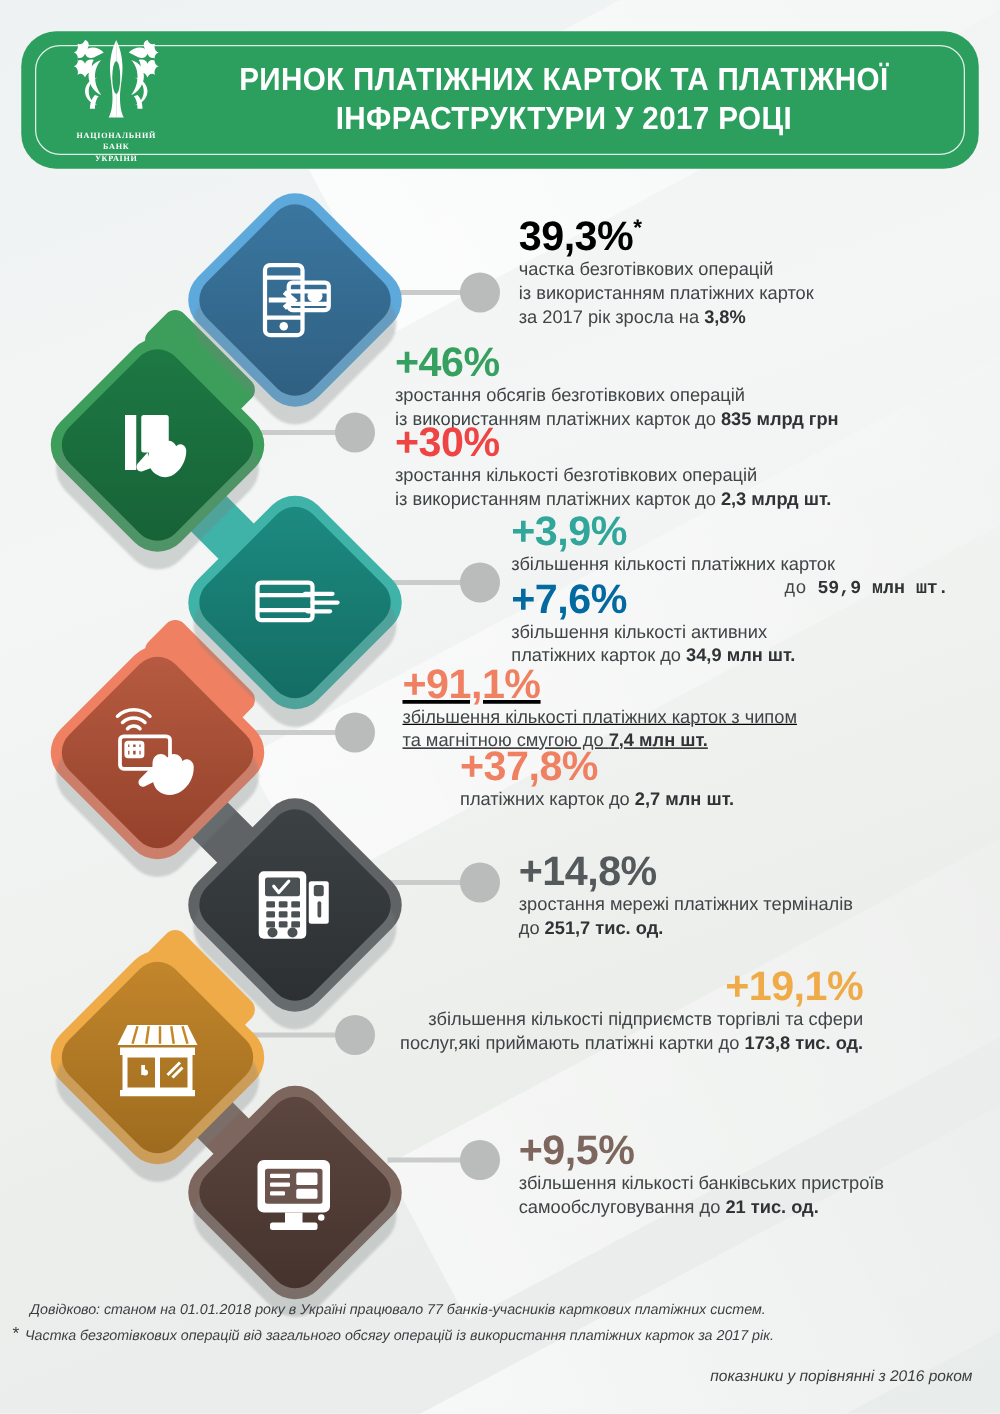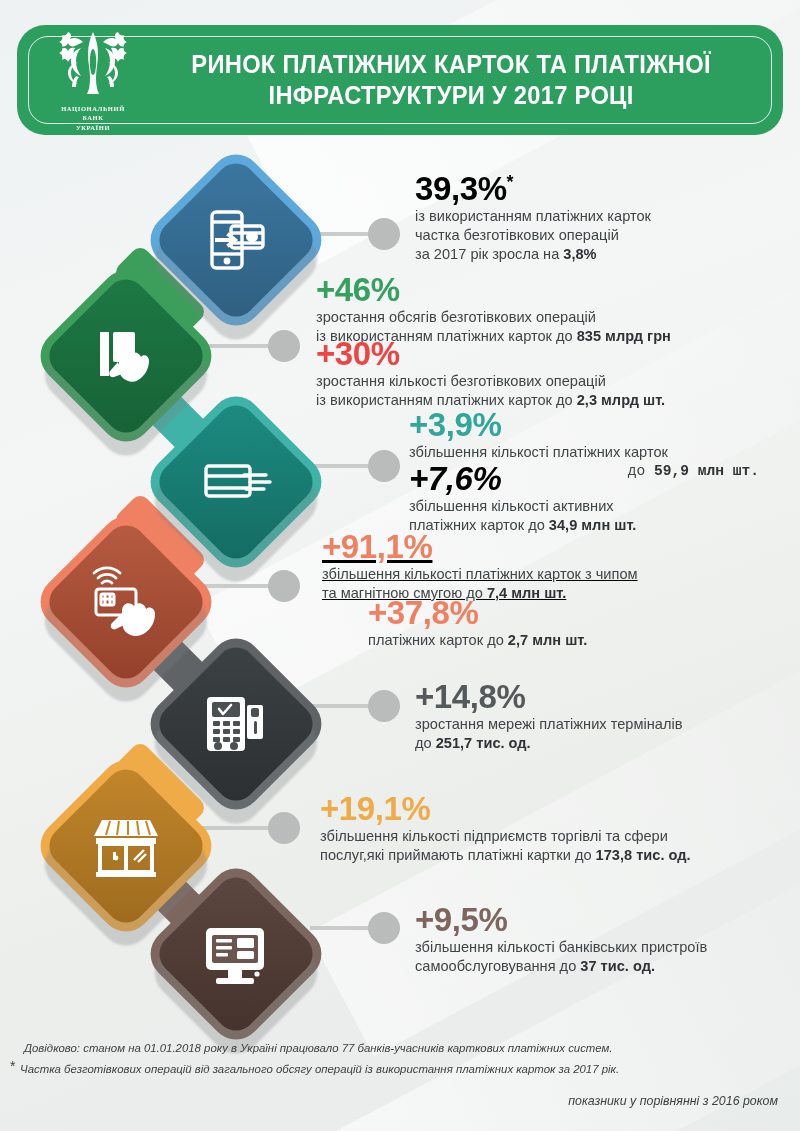--- a/index.html
+++ b/index.html
@@ -408,22 +408,22 @@
     <div class="line" style="width:70px;"></div>
       <div class="dot" style="left:58px;"></div>
   </div>
 </div>
 
 <div class="stat" style="left:415px; top:172px;">
   <div class="big" style="color:#000000;">
     <span>39,3%</span><sup>*</sup>
   </div>
   <div class="desc">
+    <div>частка безготівкових операцій</div>
     <div>із використанням платіжних карток</div>
-    <div>частка безготівкових операцій</div>
     <div>за 2017 рік зросла на <b>3,8%</b></div>
   </div>
 </div>
 
 <div class="stat" style="left:316px; top:273px;">
   <div class="big" style="color:#35a05f;">+46%</div>
   <div class="desc">
     <div>зростання обсягів безготівкових операцій</div>
     <div>із використанням платіжних карток до <b>835 млрд грн</b></div>
   </div>
@@ -441,21 +441,21 @@
   <div class="big" style="color:#31a69b;">+3,9%</div>
   <div class="desc">
     <div>збільшення кількості платіжних карток</div>
     <div>
         <span class="right">до <b>59,9 млн шт.</b></span>
       </div>
   </div>
 </div>
 
 <div class="stat" style="left:409px; top:462px;">
-  <div class="big" style="color:#000000;font-style:italic;">+7,6%</div>
+  <div class="big" style="color:#0369a1;">+7,6%</div>
   <div class="desc">
     <div>збільшення кількості активних</div>
     <div>платіжних карток до <b>34,9 млн шт.</b></div>
   </div>
 </div>
 
 <div class="stat" style="left:322px; top:530px;text-decoration:underline;">
   <div class="big" style="color:#ef8062;">+91,1%</div>
   <div class="desc">
     <div>збільшення кількості платіжних карток  з чипом</div>
@@ -471,33 +471,33 @@
 </div>
 
 <div class="stat" style="left:415px; top:680px;">
   <div class="big" style="color:#54595b;">+14,8%</div>
   <div class="desc">
     <div>зростання мережі платіжних терміналів</div>
     <div>до <b>251,7 тис. од.</b></div>
   </div>
 </div>
 
-<div class="stat" style="left:320px; top:792px;">
+<div class="stat" style="left:320px; top:772px;text-align:right;">
   <div class="big" style="color:#f0ab49;">+19,1%</div>
   <div class="desc">
     <div>збільшення кількості підприємств торгівлі та сфери</div>
     <div>послуг,які приймають платіжні картки до <b>173,8 тис. од.</b></div>
   </div>
 </div>
 
 <div class="stat" style="left:415px; top:903px;">
   <div class="big" style="color:#7d665e;">+9,5%</div>
   <div class="desc">
     <div>збільшення кількості банківських пристроїв</div>
-    <div>самообслуговування до <b>37 тис. од.</b></div>
+    <div>самообслуговування до <b>21 тис. од.</b></div>
   </div>
 </div>
 
 <div class="footer">
   <div class="fline f1">Довідково: станом на 01.01.2018 року в Україні працювало 77 банків-учасників карткових платіжних систем.</div>
   <div class="fline f2">
     <span class="ast">*</span>
     <span>Частка безготівкових операцій від загального обсягу операцій із використання платіжних карток за 2017 рік.</span>
   </div>
   <div class="fline f3">показники у порівнянні з 2016 роком</div>

